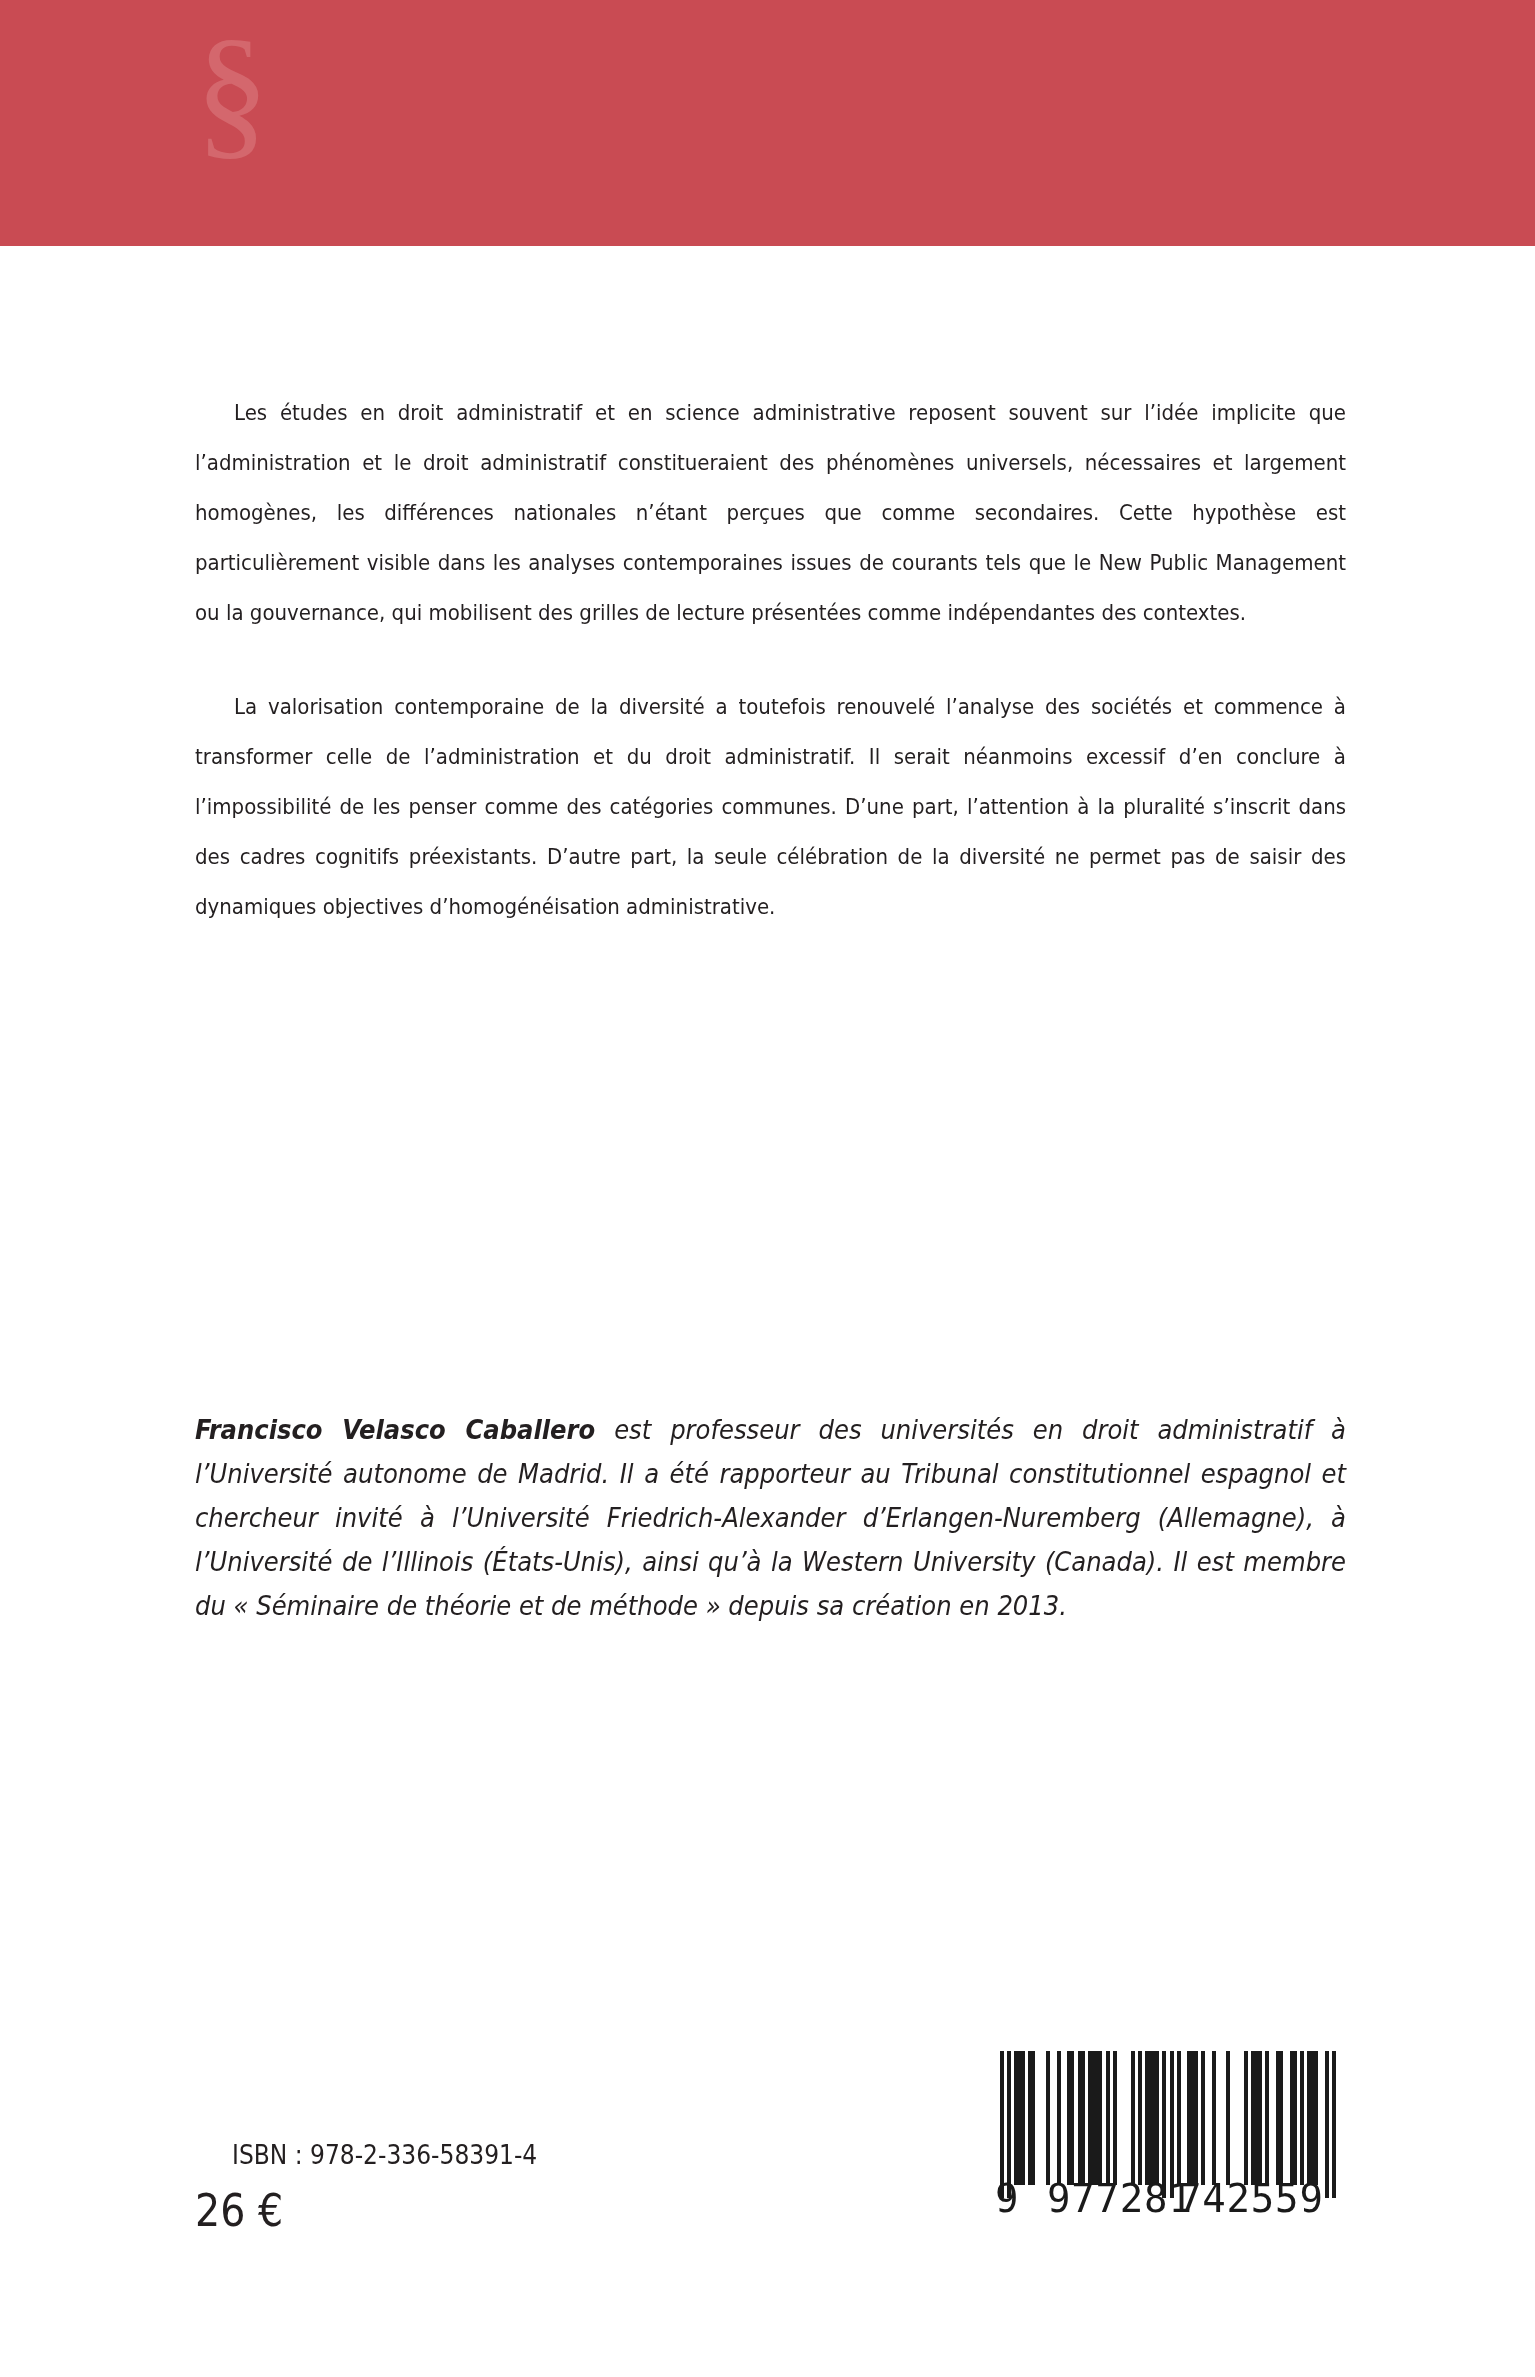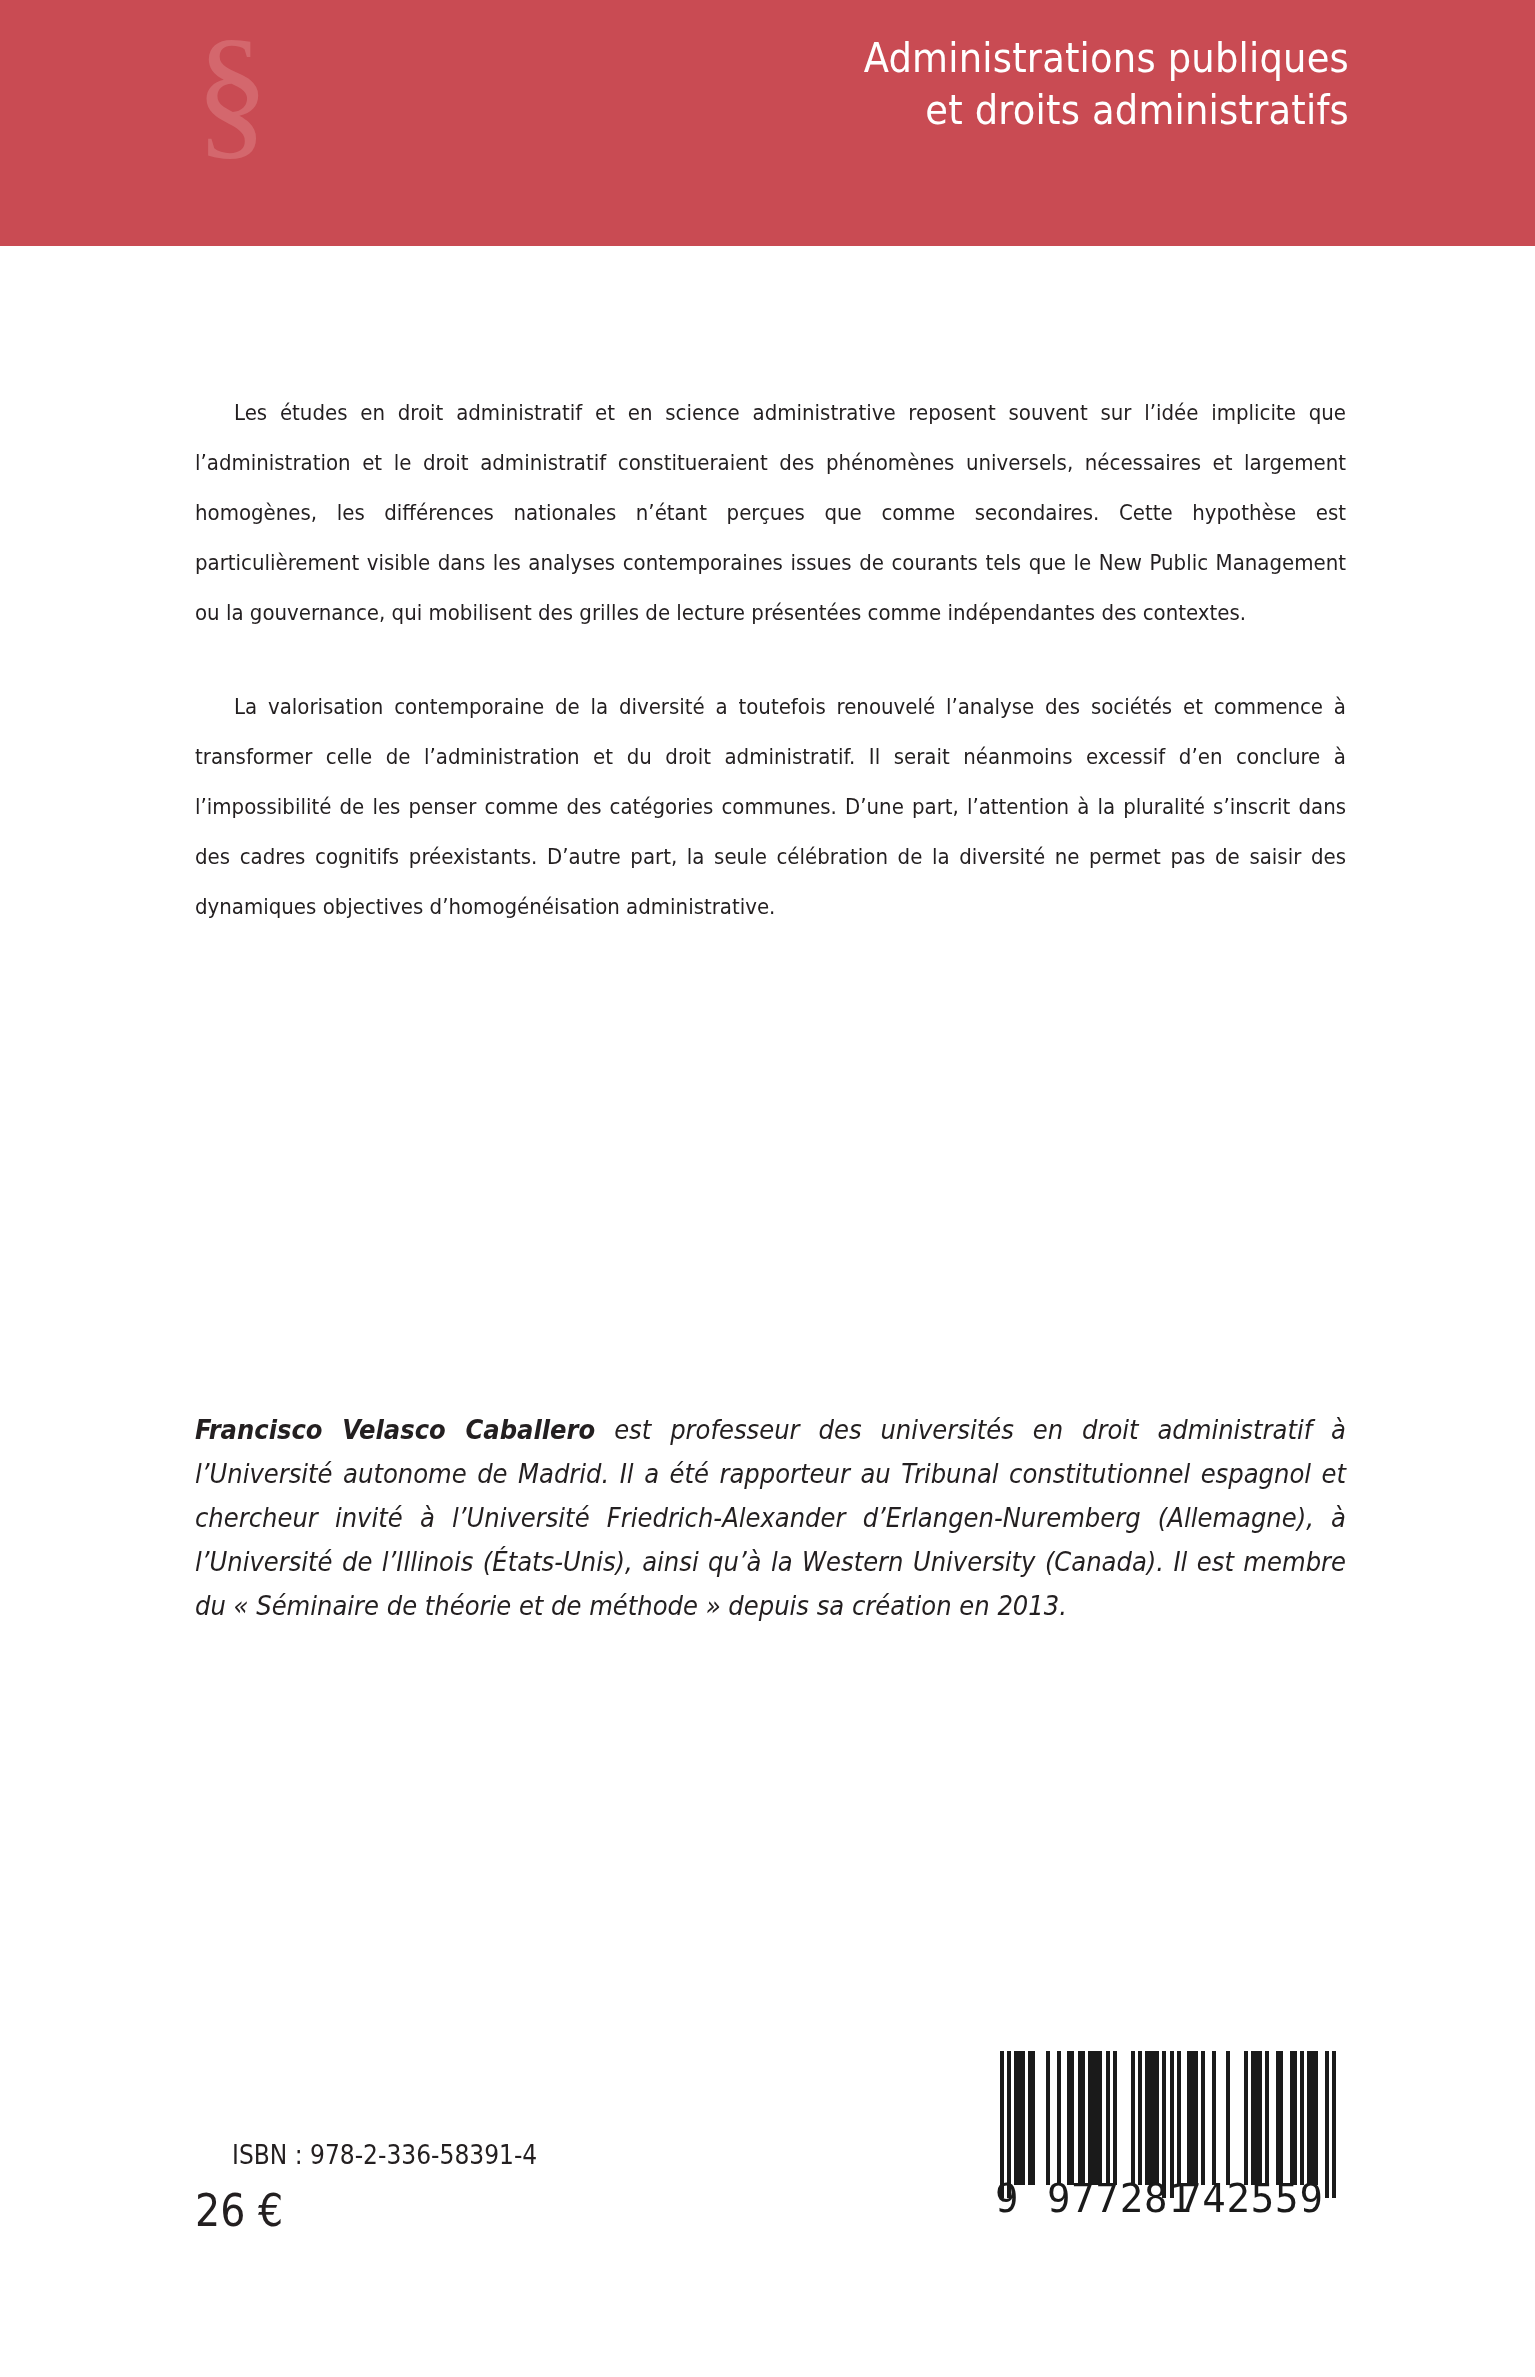--- a/index.html
+++ b/index.html
@@ -171,24 +171,20 @@
     position: absolute;
     left: 178px;
     top: 0;
   }
 </style>
 </head>
 <body>
 
 <div class="header-band">
   <div class="collection-mark">§</div>
-  <div class="series-title">
-    <span class="line">Administrations publiques</span>
-    <span class="line">et droits administratifs</span>
-  </div>
 </div>
 
 <div class="blurb">
   <p>Les études en droit administratif et en science administrative reposent souvent sur l’idée implicite que l’administration et le droit administratif constitueraient des phénomènes universels, nécessaires et largement homogènes, les différences nationales n’étant perçues que comme secondaires. Cette hypothèse est particulièrement visible dans les analyses contemporaines issues de courants tels que le New Public Management ou la gouvernance, qui mobilisent des grilles de lecture présentées comme indépendantes des contextes.</p>
   <p class="last-line-full">La valorisation contemporaine de la diversité a toutefois renouvelé l’analyse des sociétés et commence à transformer celle de l’administration et du droit administratif. Il serait néanmoins excessif d’en conclure à l’impossibilité de les penser comme des catégories communes. D’une part, l’attention à la pluralité s’inscrit dans des cadres cognitifs préexistants. D’autre part, la seule célébration de la diversité ne permet pas de saisir des dynamiques objectives d’homogénéisation administrative.</p>
 </div>
 
 <div class="bio"><span class="author-name">Francisco Velasco Caballero</span><span> est professeur des universités en droit administratif à l’Université autonome de Madrid. Il a été rapporteur au Tribunal constitutionnel espagnol et chercheur invité à l’Université Friedrich-Alexander d’Erlangen-Nuremberg (Allemagne), à l’Université de l’Illinois (États-Unis), ainsi qu’à la Western University (Canada). Il est membre du « Séminaire de théorie et de méthode » depuis sa création en 2013.</span></div>
 
 <div class="isbn-line">ISBN : 978-2-336-58391-4</div>

